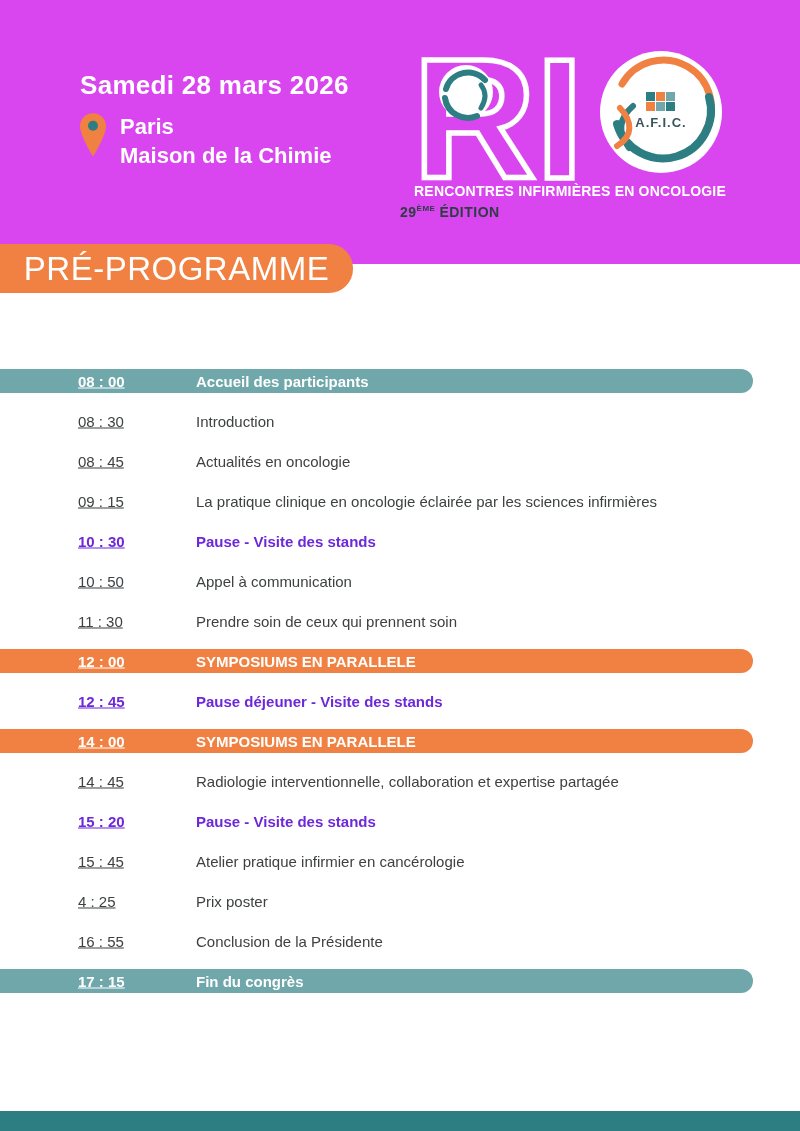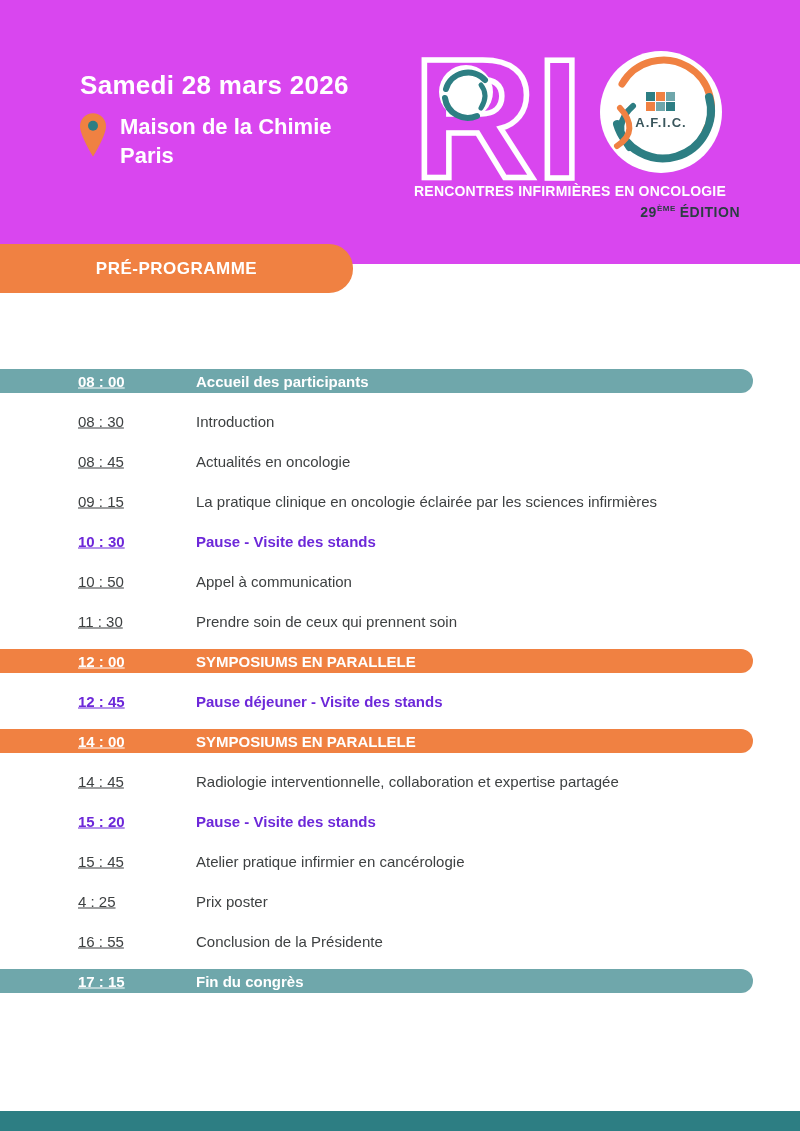--- a/index.html
+++ b/index.html
@@ -8,28 +8,28 @@
     font-family:"Liberation Sans", sans-serif;
   }
   
   .header-band{position:absolute;left:0;top:0;width:800px;height:264px;background:#d946ef;}
   .date-line{position:absolute;left:80px;top:70px;font-size:26px;font-weight:bold;color:#ffffff;letter-spacing:.3px;}
   .pin{position:absolute;left:80px;top:112px;}
   .venue{position:absolute;left:120px;top:112px;color:#ffffff;font-weight:bold;font-size:22px;line-height:29px;}
   .logo-svg{position:absolute;left:405px;top:40px;}
   .logo-subtitle{position:absolute;left:400px;top:183px;width:340px;text-align:center;
     color:#ffffff;font-weight:bold;font-size:14px;letter-spacing:.2px;}
-  .logo-edition{position:absolute;left:400px;top:204px;width:340px;text-align:right;
+  .logo-edition{position:absolute;left:400px;top:204px;width:340px;text-align:left;
     color:#2c3e42;font-weight:bold;font-size:14px;letter-spacing:.5px;}
   .logo-edition sup{font-size:8px;}
   .logo-edition .word{margin-left:4px;}
   
   .banner{position:absolute;left:0;top:244px;width:353px;height:49px;background:#f08142;
     border-radius:0 24px 24px 0;display:flex;align-items:center;justify-content:center;}
-  .banner-title{color:#ffffff;font-weight:bold;font-size:17px;letter-spacing:.5px;}
+  .banner-title{color:#ffffff;font-weight:normal;font-size:33px;letter-spacing:.5px;}
   
   .schedule{position:absolute;left:0;top:361px;width:800px;}
   .row{position:relative;height:40px;}
   .row .time{position:absolute;left:78px;top:50%;transform:translateY(-50%);white-space:nowrap;text-decoration:underline;}
   .row .title{position:absolute;left:196px;top:50%;transform:translateY(-50%);white-space:nowrap;}
   .row.normal .time,.row.normal .title{color:#3e4142;font-size:15px;}
   .row.pause .time,.row.pause .title{color:#6d28d9;font-size:15px;font-weight:bold;}
   .rowbar{position:absolute;left:0;top:8px;width:753px;height:24px;border-radius:0 12px 12px 0;}
   .row.teal-bar .rowbar{background:#6fa7ab;}
   .row.orange-bar .rowbar{background:#f08142;}
@@ -46,22 +46,22 @@
   <div class="header-band">
 
     <div class="date-line">Samedi 28 mars 2026</div>
 
     <svg class="pin" width="26" height="46" viewBox="0 0 24 40">
       <path d="M12 0 C5.4 0 0 5.3 0 11.8 C0 21 12 40 12 40 C12 40 24 21 24 11.8 C24 5.3 18.6 0 12 0 Z" fill="#f08142"></path>
       <circle cx="12" cy="11.5" r="4.6" fill="#2d7e83"></circle>
     </svg>
 
     <div class="venue">
+      <div>Paris</div>
       <div>Maison de la Chimie</div>
-      <div>Paris</div>
     </div>
 
     <svg class="logo-svg" width="335" height="148" viewBox="0 0 335 148">
 
       <text x="8" y="138" font-family="Liberation Sans, sans-serif" font-weight="bold" font-size="170" fill="none" stroke="#ffffff" stroke-width="5.5">R</text>
       <text x="131" y="138" font-family="Liberation Sans, sans-serif" font-weight="bold" font-size="170" fill="none" stroke="#ffffff" stroke-width="5.5">I</text>
 
       <g>
         <circle cx="61" cy="52" r="27" fill="#ffffff"></circle>
         <path d="M41 49 A 23 23 0 0 1 80 40" fill="none" stroke="#2d7e83" stroke-width="6" stroke-linecap="round"></path>

